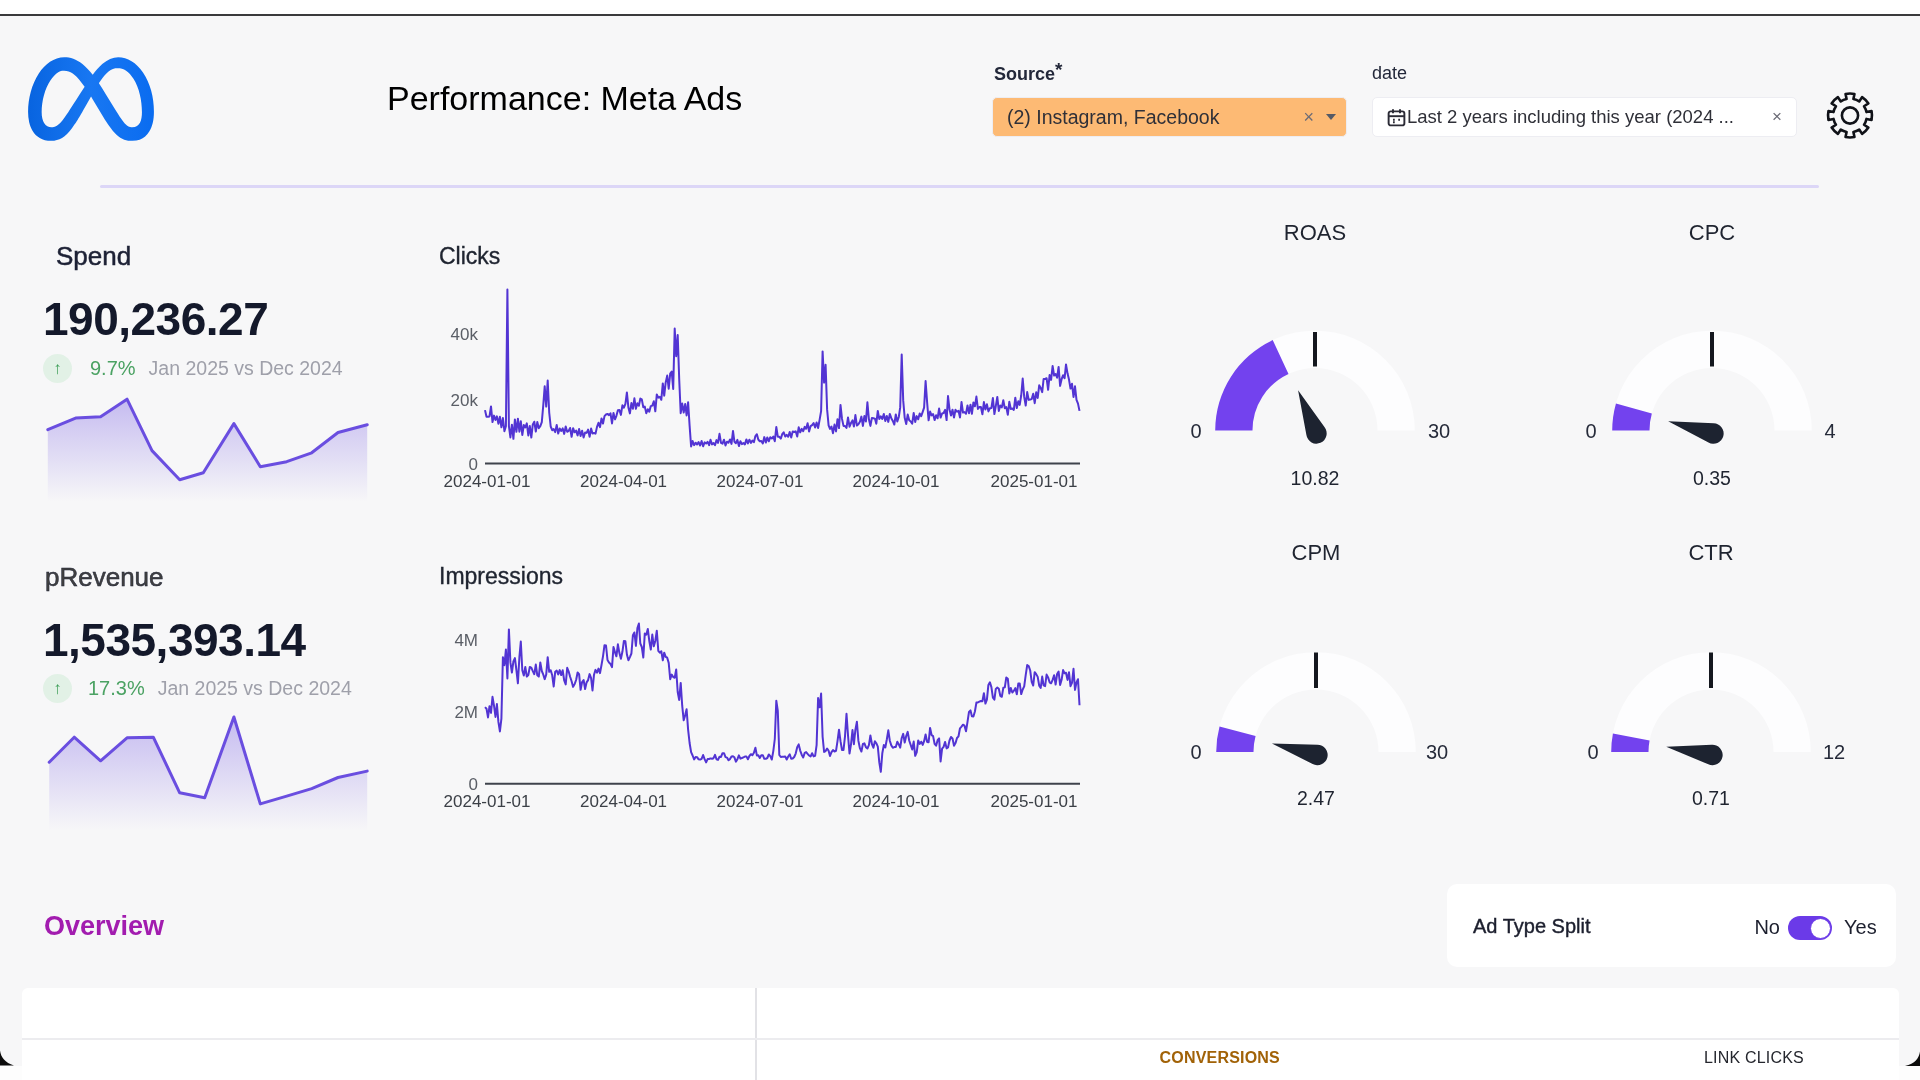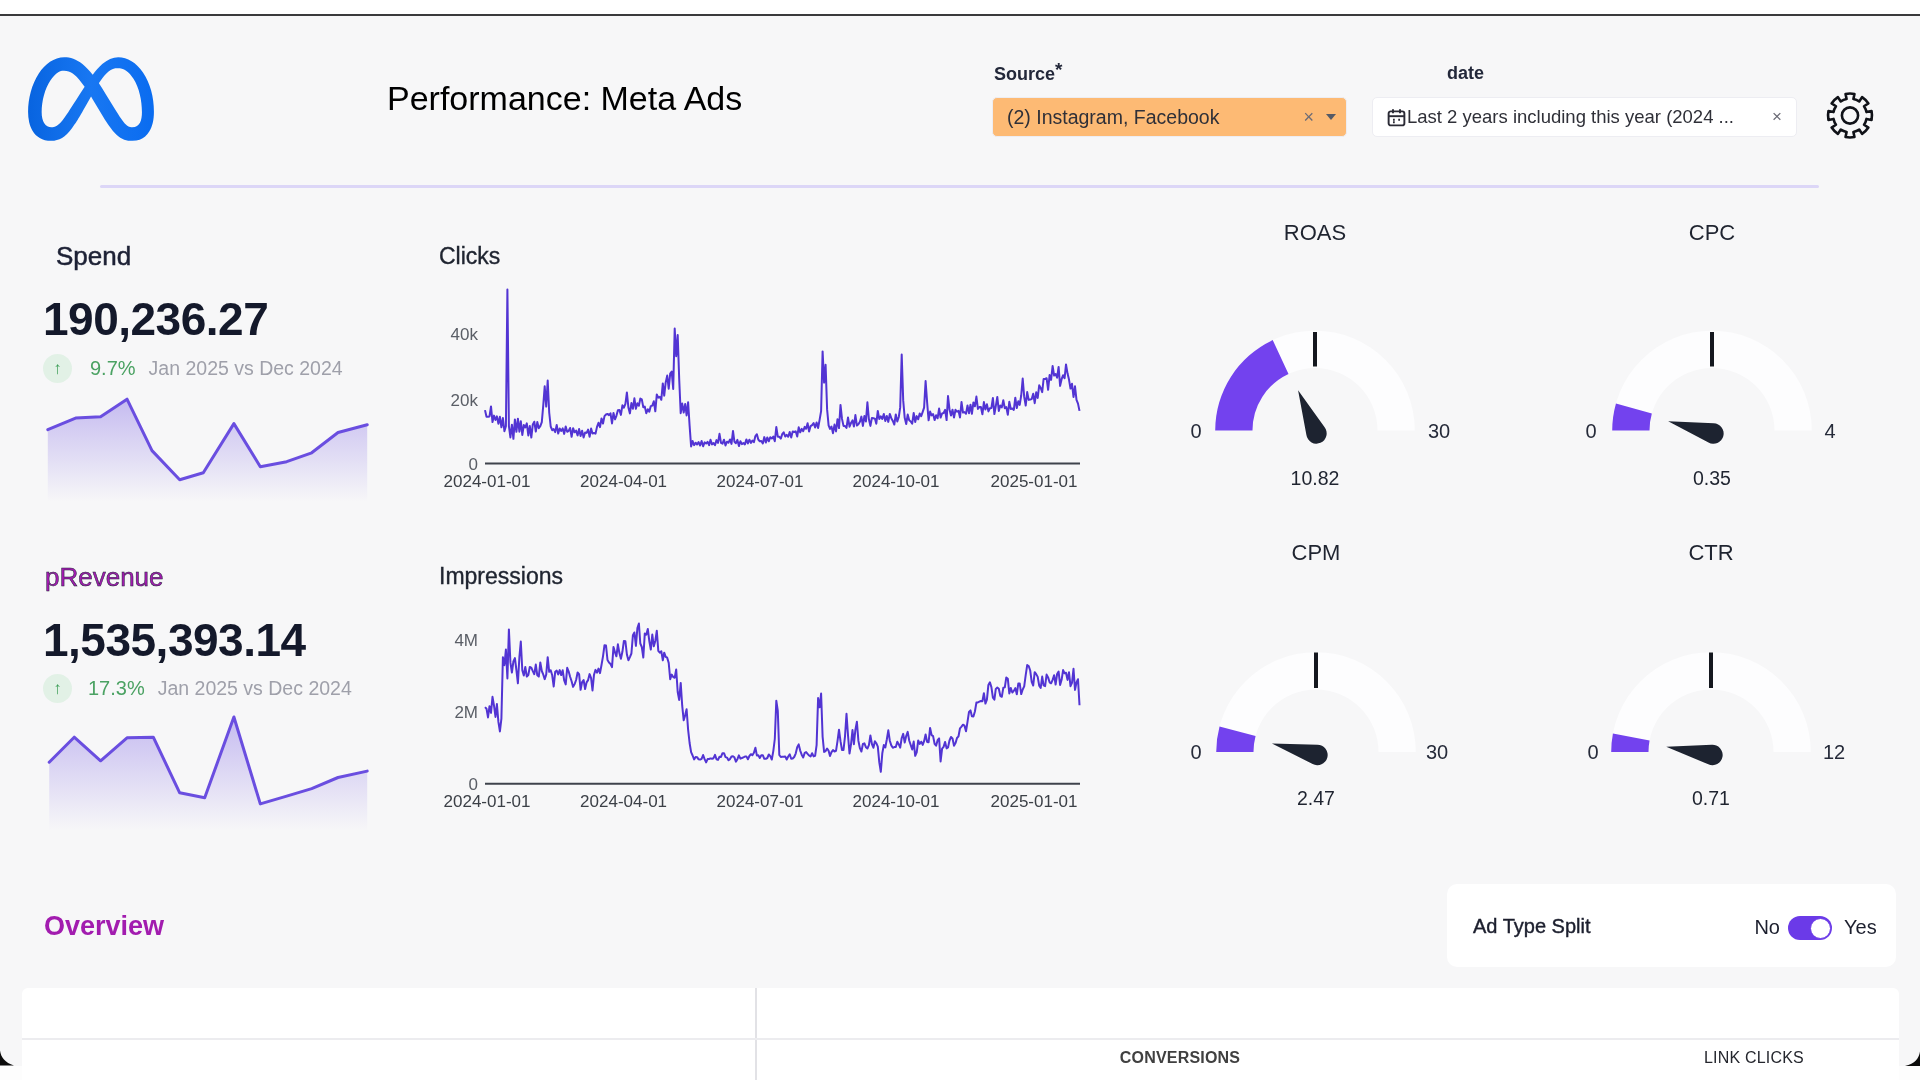--- a/index.html
+++ b/index.html
@@ -23,21 +23,21 @@
 
 <div class="abs" style="left:387px;top:79px;font-size:34px;font-weight:400;color:#000000">Performance: Meta Ads</div>
 
 <div class="abs" style="left:994px;top:63px;font-size:18px;font-weight:600;color:#23283a">Source<span style="position:relative;top:-4px;font-size:19px">*</span></div>
 <div class="abs vc" style="left:992px;top:97px;width:355px;height:40px;background:#fdba74;border-radius:5px;border:1px solid #ededf2;box-sizing:border-box">
   <div style="margin-left:14px;font-size:19.5px;color:#2f3038;flex:1">(2) Instagram, Facebook</div>
   <div style="color:#6b6b76;font-size:18px;margin-right:12px">×</div>
   <div style="width:0;height:0;border-left:5px solid transparent;border-right:5px solid transparent;border-top:6px solid #555a66;margin-right:10px"></div>
 </div>
 
-<div class="abs" style="left:1447px;top:63px;font-size:18px;font-weight:700;color:#23283a">date</div>
+<div class="abs" style="left:1372px;top:63px;font-size:18px;font-weight:400;color:#23283a">date</div>
 <div class="abs vc" style="left:1372px;top:97px;width:425px;height:40px;background:#fff;border-radius:5px;border:1px solid #ededf2;box-sizing:border-box">
   <svg style="margin-left:13px" width="21" height="21" viewBox="0 0 24 24" fill="none" stroke="#2a2a35" stroke-width="2.2">
     <rect x="3" y="5" width="18" height="16" rx="2.5"></rect>
     <line x1="8" y1="2.5" x2="8" y2="7"></line>
       <line x1="16" y1="2.5" x2="16" y2="7"></line>
     <line x1="3.5" y1="10.5" x2="20.5" y2="10.5"></line>
     <line x1="8" y1="14.5" x2="10" y2="14.5"></line>
       <line x1="14" y1="14.5" x2="16" y2="14.5"></line>
       <line x1="8" y1="17.5" x2="10" y2="17.5"></line>
   </svg>
@@ -65,21 +65,21 @@
   <defs>
       <linearGradient id="sg1" x1="0" y1="399" x2="0" y2="502" gradientUnits="userSpaceOnUse">
   <stop offset="0" stop-color="#7a61e4" stop-opacity="0.4"></stop>
         <stop offset="1" stop-color="#7a61e4" stop-opacity="0"></stop>
       </linearGradient>
     </defs>
   <polygon points="47.8,429.7 75.6,418.1 100.6,416.7 127,399.2 152,450.6 179.7,479.7 203.3,472.8 233.9,423.6 260.3,466.7 286.7,461.7 311.7,452.8 338,432.5 367.2,424.7 367.2,505 47.8,505" fill="url(#sg1)"></polygon>
   <polyline points="47.8,429.7 75.6,418.1 100.6,416.7 127,399.2 152,450.6 179.7,479.7 203.3,472.8 233.9,423.6 260.3,466.7 286.7,461.7 311.7,452.8 338,432.5 367.2,424.7" fill="none" stroke="#6a4ee0" stroke-width="3" stroke-linejoin="round" stroke-linecap="round"></polyline>
 </svg>
 
-<div class="abs" style="left:45px;top:562px;font-size:26px;font-weight:400;-webkit-text-stroke:0.5px #1d2135;color:#a21caf">pRevenue</div>
+<div class="abs" style="left:45px;top:562px;font-size:26px;font-weight:400;-webkit-text-stroke:0.5px #1d2135;color:#404040">pRevenue</div>
 <div class="abs" style="left:43px;top:613px;font-size:46px;font-weight:700;color:#14192b;letter-spacing:-0.5px">1,535,393.14</div>
 <div class="abs vc" style="left:43px;top:674px;height:29px">
   <div class="vc" style="width:29px;height:29px;border-radius:50%;background:#e2f1e6;justify-content:center">
       <span style="color:#3e9e58;font-size:17px;font-weight:700">↑</span>
     </div>
   <span style="margin-left:16px;font-size:20px;color:#4ba263">17.3%</span>
   <span style="margin-left:13px;font-size:19.5px;color:#9fa0aa">Jan 2025 vs Dec 2024</span>
 </div>
 <svg class="abs" style="left:40px;top:700px" width="340" height="140" viewBox="40 700 340 140">
   <defs>
@@ -173,21 +173,21 @@
 <div class="abs" style="left:1447px;top:884px;width:449px;height:83px;background:#fff;border-radius:10px"></div>
 <div class="abs" style="left:1473px;top:915px;font-size:20px;font-weight:400;-webkit-text-stroke:0.4px #1c1f2e;color:#1c1f2e">Ad Type Split</div>
 <div class="abs" style="left:1740px;top:916px;font-size:20px;color:#1c1f2e;width:40px;text-align:right">No</div>
 <div class="abs" style="left:1788px;top:916px;width:44px;height:24px;border-radius:12px;background:#6b3ae8"></div>
 <div class="abs" style="left:1810px;top:917.5px;width:21px;height:21px;border-radius:50%;background:#fff;border:1.5px solid #6b3ae8;box-sizing:border-box"></div>
 <div class="abs" style="left:1844px;top:916px;font-size:20px;color:#1c1f2e">Yes</div>
 
 <div class="abs" style="left:22px;top:988px;width:1877px;height:92px;background:#fff;border-radius:6px 6px 0 0"></div>
 <div class="abs" style="left:755px;top:988px;width:2px;height:92px;background:#e2e2e6"></div>
 <div class="abs" style="left:22px;top:1038px;width:1877px;height:2px;background:#ececef"></div>
-<div class="abs" style="left:1080px;top:1049px;width:200px;text-align:center;font-size:16px;font-weight:700;letter-spacing:0.2px;color:#404040">CONVERSIONS</div>
+<div class="abs" style="left:1080px;top:1049px;width:200px;text-align:right;font-size:16px;font-weight:700;letter-spacing:0.2px;color:#a16207">CONVERSIONS</div>
 <div class="abs" style="left:1654px;top:1049px;width:200px;text-align:center;font-size:16px;font-weight:400;letter-spacing:0.2px;color:#25272e">LINK CLICKS</div>
 
 <div class="abs" style="left:0;top:1066px;width:22px;height:14px;background:#fdfdfd"></div>
 <div class="abs" style="left:1899px;top:1066px;width:21px;height:14px;background:#fdfdfd"></div>
 <svg class="abs" style="left:0;top:1045px" width="20" height="22" viewBox="0 0 20 22">
     <path d="M0,5.5 C1,12.5 5,17.5 14,20.5 L0,20.5 Z" fill="#0b0b0b"></path>
   </svg>
 <svg class="abs" style="left:1900px;top:1045px" width="20" height="22" viewBox="0 0 20 22">
     <path d="M20,6.5 C19,13.5 15,18.5 5,21 L20,21 Z" fill="#0b0b0b"></path>
   </svg>

